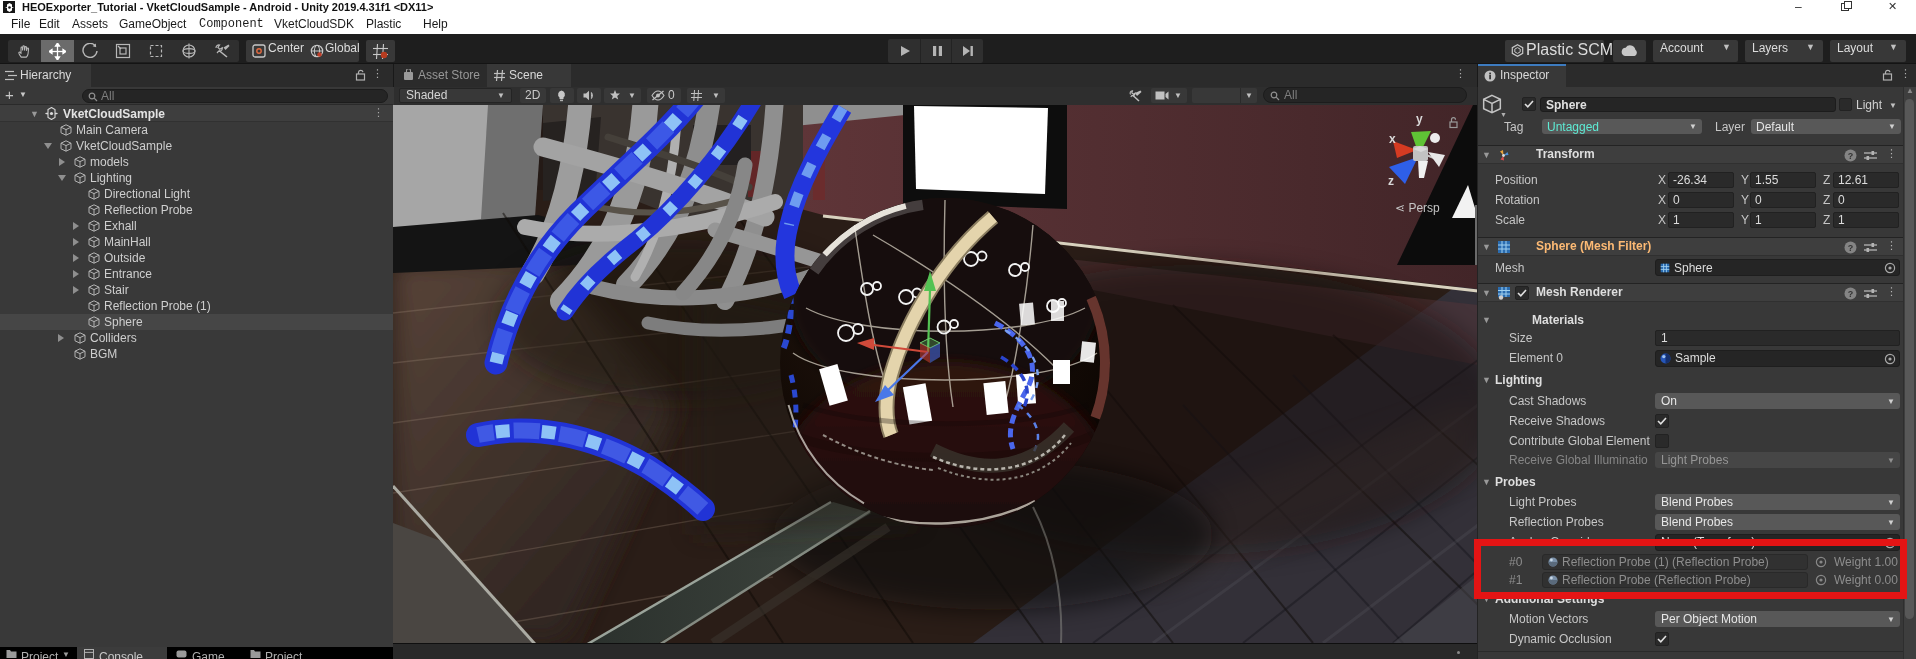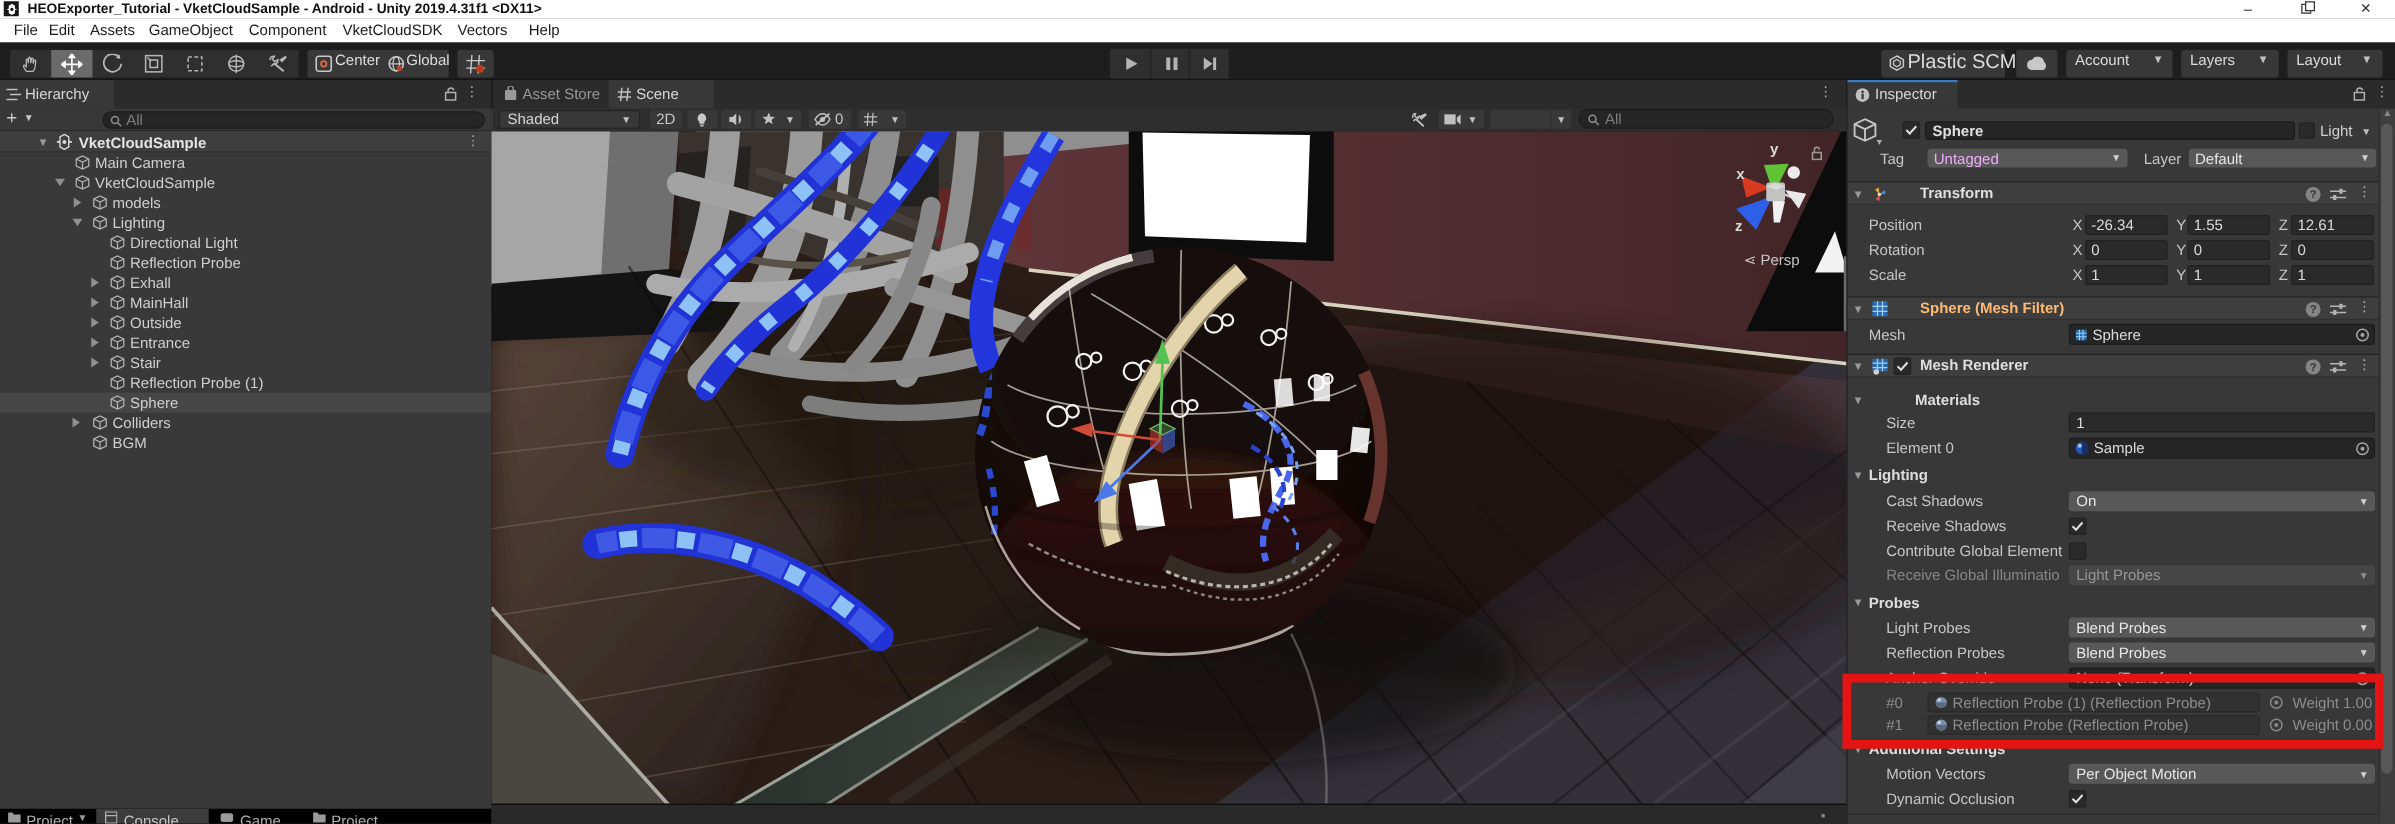--- a/index.html
+++ b/index.html
@@ -22,23 +22,23 @@
   <div class="abs" style="left:1841px;top:3px;width:8px;height:8px;border:1px solid #333;"></div>
   <div class="abs" style="left:1844px;top:1px;width:8px;height:8px;border:1px solid #333;background:#fff;"></div>
   <div class="abs txt" style="left:1888px;top:0px;font-size:11px;color:#333;">✕</div>
 </div>
 
 <div class="abs" style="left:0;top:15px;width:1916px;height:19px;background:#ffffff;font-size:12px;color:#1a1a1a;">
   <span class="abs txt" style="left:11px;top:2px;">File</span>
   <span class="abs txt" style="left:39px;top:2px;">Edit</span>
   <span class="abs txt" style="left:72px;top:2px;">Assets</span>
   <span class="abs txt" style="left:119px;top:2px;">GameObject</span>
-  <span class="abs txt" style="left:199px;top:2px;">Component</span>
+  <span class="abs txt" style="left:199px;top:2px;font-family:Liberation Mono, monospace;">Component</span>
   <span class="abs txt" style="left:274px;top:2px;">VketCloudSDK</span>
-  <span class="abs txt" style="left:366px;top:2px;">Vectors</span>
+  <span class="abs txt" style="left:366px;top:2px;">Plastic</span>
   <span class="abs txt" style="left:423px;top:2px;">Help</span>
 </div>
 
 <div class="abs" style="left:0;top:34px;width:1916px;height:30px;background:#1e1e1e;border-bottom:1px solid #141414;">
 
   <div class="abs" style="left:8px;top:6px;width:231px;height:22px;background:#2f2f2f;border-radius:2px;"></div>
   <div class="abs" style="left:41px;top:6px;width:33px;height:22px;background:#6b6b6b;"></div>
 
   <svg class="abs" style="left:16px;top:10px" width="16" height="15" viewBox="0 0 16 16">
       <path d="M5 14 C3.5 12 2 9.5 2.6 8.8 C3.2 8.2 4 9 4.5 9.8 L4.8 10 L4.8 4.2 C4.8 3 6.2 3 6.3 4.2 L6.5 7 L6.8 2.8 C6.9 1.6 8.3 1.6 8.4 2.8 L8.6 7 L9.2 3.4 C9.4 2.3 10.7 2.5 10.7 3.6 L10.7 7.3 L11.4 5 C11.7 4 13 4.2 12.9 5.3 L12.3 10.5 C12.1 12 11.3 13.2 10.5 14 Z" fill="none" stroke="#b8b8b8" stroke-width="1.1"></path>
@@ -624,21 +624,21 @@
       <path d="M1 4 L3.8 6.8 L9 1" fill="none" stroke="#dfdfdf" stroke-width="1.6"></path>
     </svg>
   <div class="abs" style="left:62px;top:10px;width:296px;height:15px;background:#252525;border:1px solid #1c1c1c;border-radius:3px;"></div>
   <div class="abs txt" style="left:68px;top:11px;font-weight:bold;color:#e0e0e0;">Sphere</div>
   <div class="abs" style="left:361px;top:11px;width:13px;height:13px;background:#2a2a2a;border:1px solid #222;border-radius:2px;"></div>
   <div class="abs txt" style="left:378px;top:11px;color:#d0d0d0;">Light</div>
   <div class="abs txt" style="left:411px;top:14px;font-size:8px;color:#c0c0c0;">▼</div>
 
   <div class="abs txt" style="left:26px;top:33px;">Tag</div>
   <div class="abs" style="left:64px;top:32px;width:160px;height:15px;background:#585858;border-radius:3px;"></div>
-  <div class="abs txt" style="left:69px;top:33px;color:#f0abfc;">Untagged</div>
+  <div class="abs txt" style="left:69px;top:33px;color:#5eead4;">Untagged</div>
   <div class="abs txt" style="left:211px;top:35px;font-size:8px;color:#d0d0d0;">▼</div>
   <div class="abs txt" style="left:237px;top:33px;">Layer</div>
   <div class="abs" style="left:273px;top:32px;width:150px;height:15px;background:#585858;border-radius:3px;"></div>
   <div class="abs txt" style="left:278px;top:33px;color:#e6e6e6;">Default</div>
   <div class="abs txt" style="left:410px;top:35px;font-size:8px;color:#d0d0d0;">▼</div>
 
   <div class="abs" style="left:0;top:58px;width:426px;height:19px;background:#3e3e3e;border-top:1px solid #232323;border-bottom:1px solid #303030;"></div>
   <div class="abs txt" style="left:4px;top:63px;font-size:9px;color:#999;">▼</div>
   <svg class="abs" style="left:19px;top:62px" width="13" height="13" viewBox="0 0 13 13">
       <path d="M6.5 6.5 L3 2.5 L6 1 Z" fill="#e8a33d"></path>

